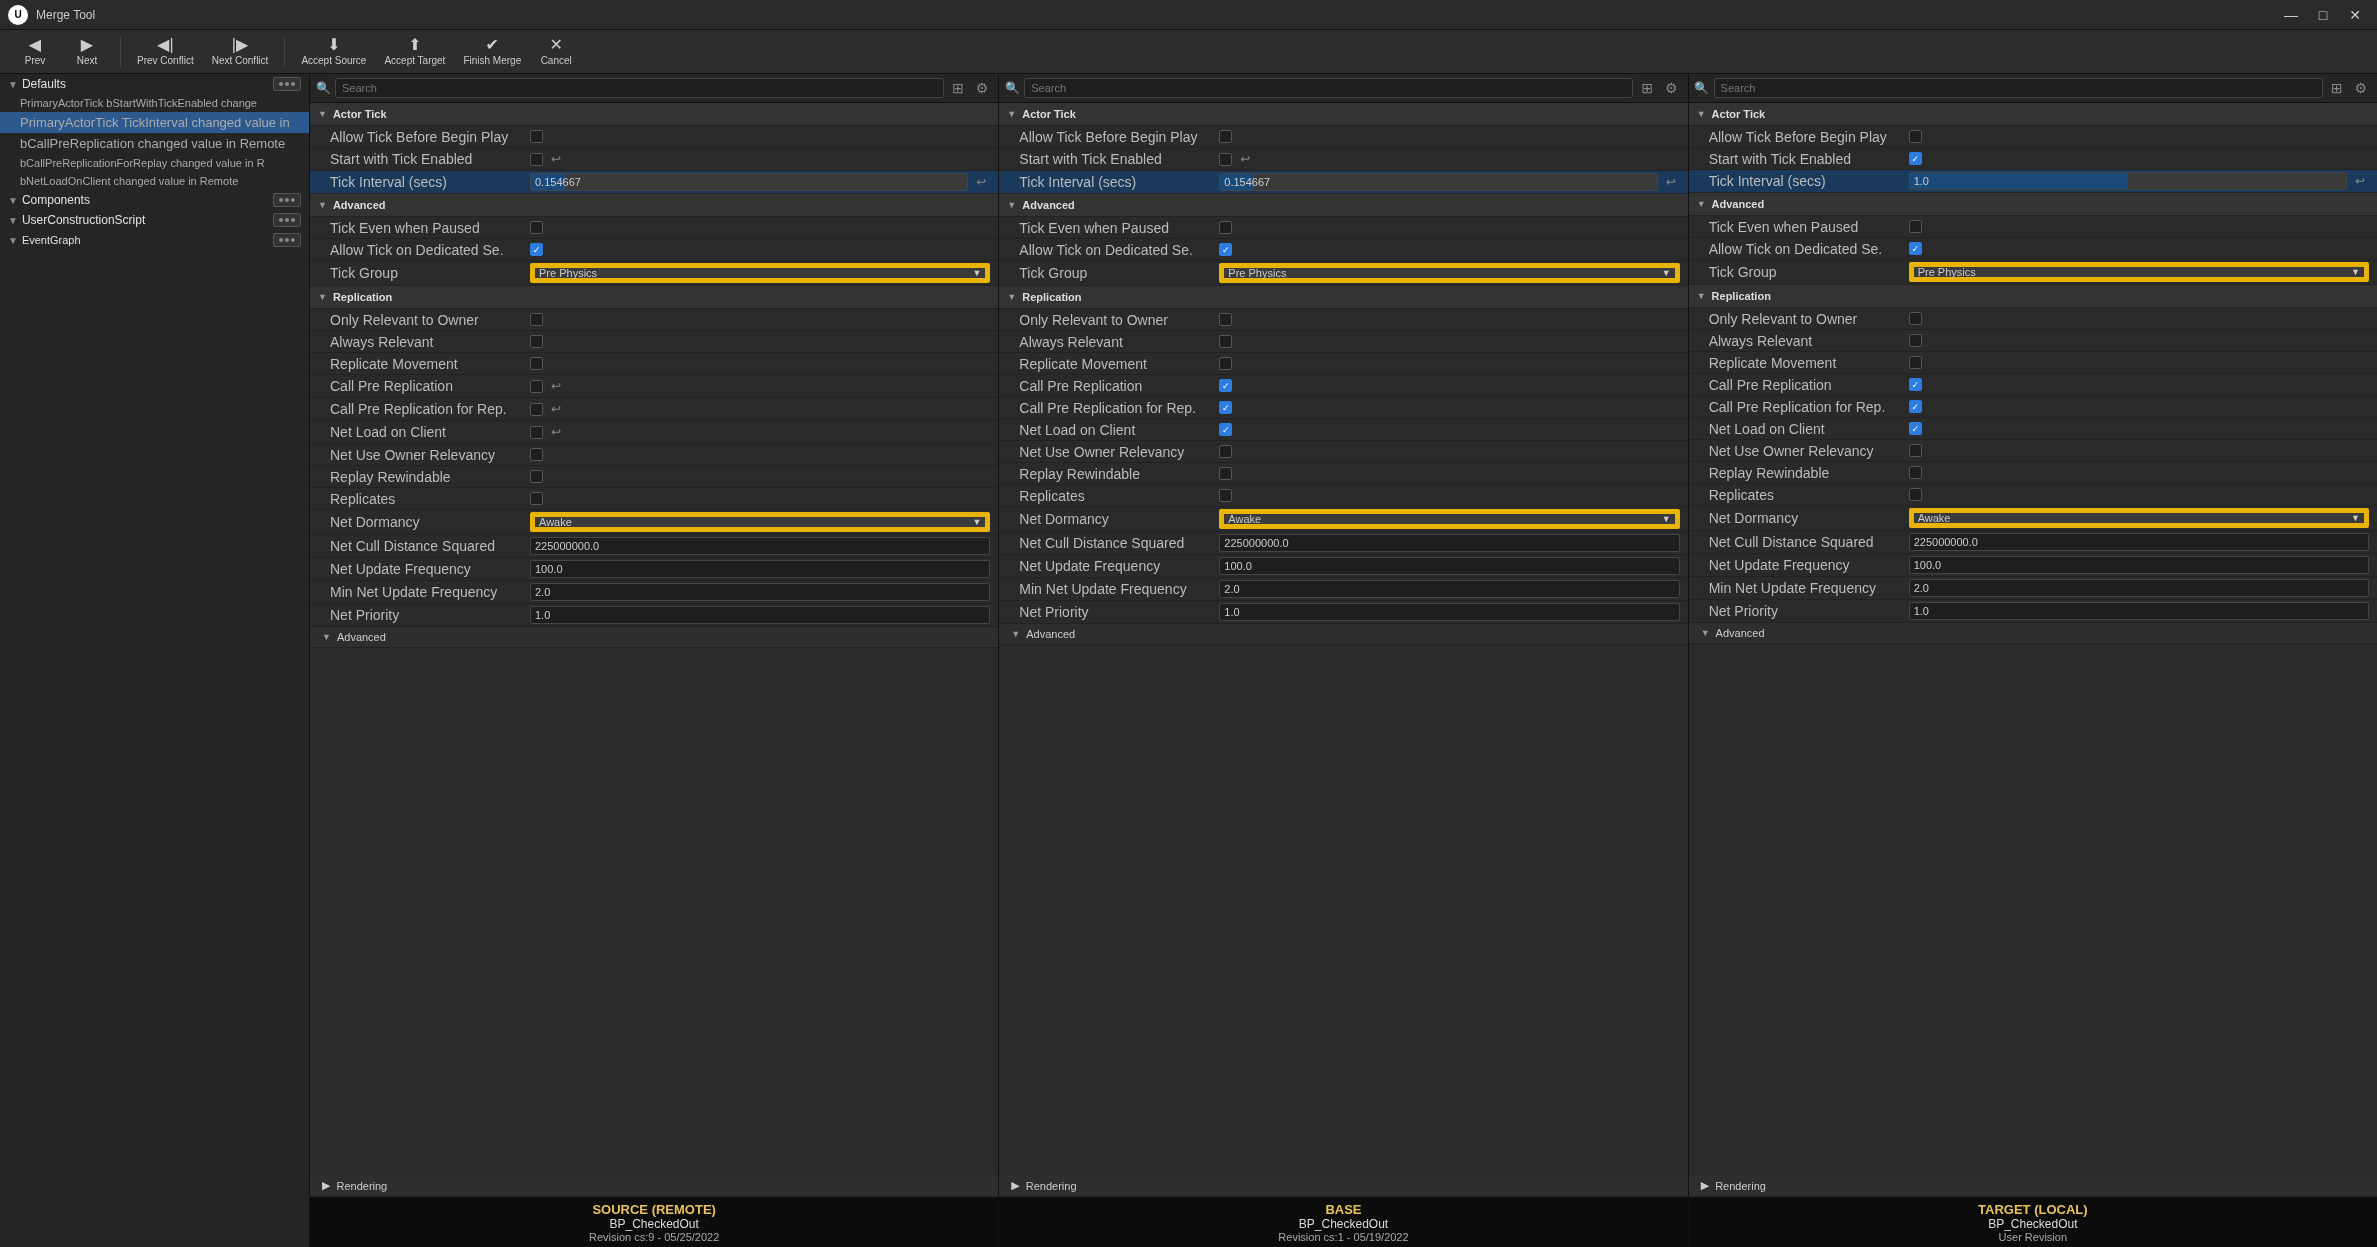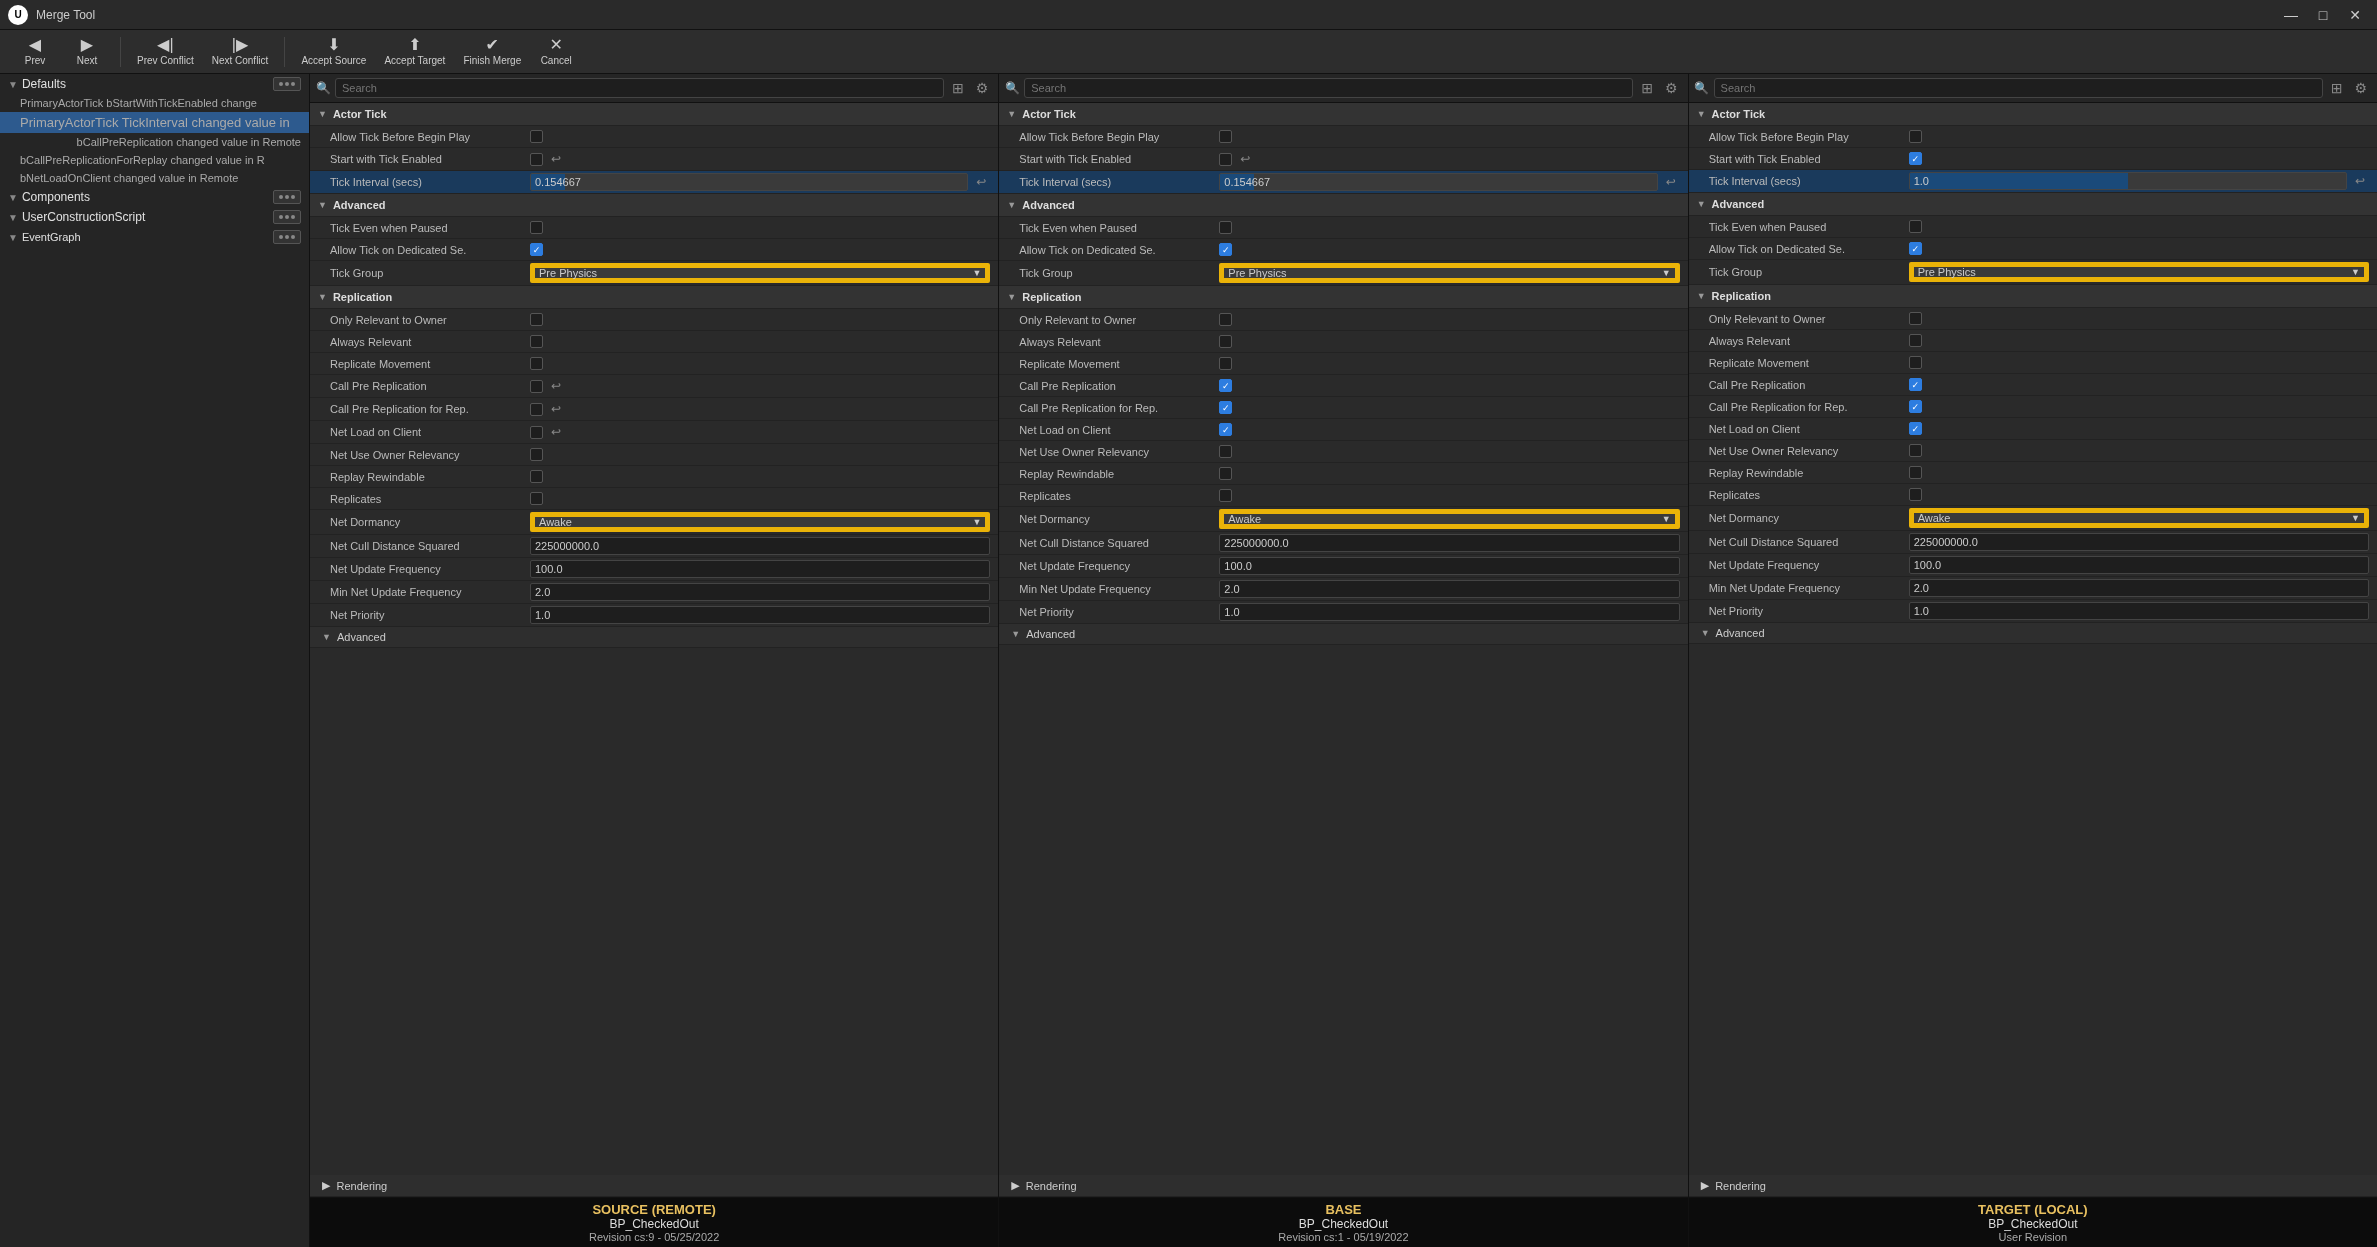--- a/index.html
+++ b/index.html
@@ -222,21 +222,21 @@
       display: flex;
       align-items: center;
       padding: 2px 8px 2px 20px;
       min-height: 22px;
       border-bottom: 1px solid #222;
     }
     .prop-row.highlighted { background: #1a3a5c; }
     .prop-name {
       flex: 0 0 200px;
       color: #bbb;
-      font-size: 11px;
+      font-size: 14px;
       overflow: hidden;
       text-overflow: ellipsis;
       white-space: nowrap;
     }
     .prop-value {
       flex: 1;
       display: flex;
       align-items: center;
       gap: 4px;
       min-width: 0;
@@ -439,21 +439,21 @@
           </div>
         </div>
       </div>
       <div class="tree-item child">
         <span style="font-size: 11px; flex: 1 1 0%; overflow: hidden; text-overflow: ellipsis; white-space: nowrap;">PrimaryActorTick bStartWithTickEnabled change</span>
       </div>
       <div class="tree-item child selected">
         <span style="font-size: 13px; flex: 1 1 0%; overflow: hidden; text-overflow: ellipsis; white-space: nowrap;">PrimaryActorTick TickInterval changed value in</span>
       </div>
       <div class="tree-item child">
-        <span style="font-size: 11px; flex: 1 1 0%; overflow: hidden; text-overflow: ellipsis; white-space: nowrap; text-align: right;">bCallPreReplication changed value in Remote</span>
+        <span style="font-size: 13px; flex: 1 1 0%; overflow: hidden; text-overflow: ellipsis; white-space: nowrap;">bCallPreReplication changed value in Remote</span>
       </div>
       <div class="tree-item child">
         <span style="font-size: 11px; flex: 1 1 0%; overflow: hidden; text-overflow: ellipsis; white-space: nowrap;">bCallPreReplicationForReplay changed value in R</span>
       </div>
       <div class="tree-item child">
         <span style="font-size: 11px; flex: 1 1 0%; overflow: hidden; text-overflow: ellipsis; white-space: nowrap;">bNetLoadOnClient changed value in Remote</span>
       </div>
       <div class="tree-item parent">
         <span class="tree-arrow">▼</span>
         <span style="font-size: 12px; flex: 1 1 0%; overflow: hidden; text-overflow: ellipsis; white-space: nowrap;">Components</span>

